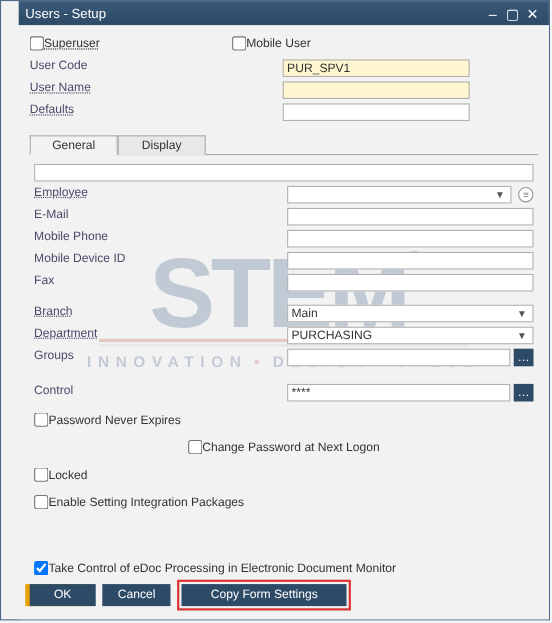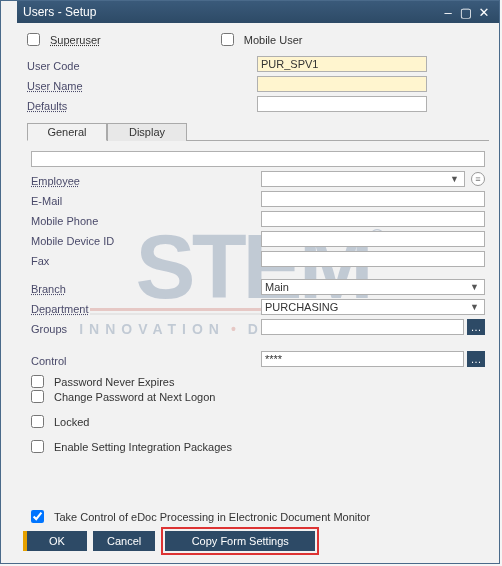--- a/index.html
+++ b/index.html
@@ -60,35 +60,35 @@
   .watermark .reg {
      color:#1a3f6f; font-size:20px; vertical-align: top;
   }
   .watermark .bar1 { height:3px; background:#c0392b; width:80%; margin:0 auto 2px auto;}
   .watermark .bar2 { height:2px; background:#bbb; width:80%; margin:0 auto 6px auto;}
   .watermark .tag {
     color:#1a3f6f; font-size:14px; letter-spacing:6px; font-weight:bold;
   }
   .watermark .dot { color:#c0392b; padding:0 6px;}
   .inner { position: relative; z-index: 1; }
-  .row { display: flex; align-items: flex-end; margin-bottom: 2px; min-height:18px;}
+  .row { display: flex; align-items: flex-start; margin-bottom: 2px; min-height:18px;}
   .row .lbl { width: 230px; color:#4a4a6a;}
   .row .lbl.link { text-decoration: underline dotted; color:#4a4a6a; cursor:pointer;}
   .row .fld { flex: 1; display:flex; align-items:center; gap:3px;}
   input[type=text], input[type=password] {
     width: 100%;
     height: 16px;
     border: 1px solid #b0b0b0;
     background: #fff;
     font-size: 11px;
     padding: 0 3px;
     color:#333;
   }
   input.gold { background: #fff5cf; }
-  .checkbox { display:flex; align-items:center; gap:10px;}
+  .checkbox { display:flex; align-items:center; gap:0;}
   .checkbox input { width:13px; height:13px; margin:0;}
   .toprow { display:flex; gap:120px; margin-bottom:8px;}
   .tabs { margin-top:10px; display:flex; border-bottom:1px solid #aaa; position:relative;}
   .tab {
     border:1px solid #aaa; border-bottom:none;
     padding:2px 18px; font-size:11px; background:#e8e8e8;
     position:relative; top:1px; margin-right:0px;
     text-align:center; min-width:80px;
     cursor:pointer;
   }
@@ -270,21 +270,21 @@
                 <span>…</span>
               </div>
           </div>
         </div>
 
         <div class="spacer6"></div>
         <label class="checkbox">
           <input type="checkbox" style="">
           <span>Password Never Expires</span>
         </label>
-        <label class="checkbox" style="margin-top:2px;">
+        <label class="checkbox" style="margin-top:12px;justify-content:center;">
           <input type="checkbox" style="">
           <span>Change Password at Next Logon</span>
         </label>
         <label class="checkbox" style="margin-top:12px;">
           <input type="checkbox" style="">
           <span>Locked</span>
         </label>
 
         <div class="spacer12"></div>
         <label class="checkbox">

